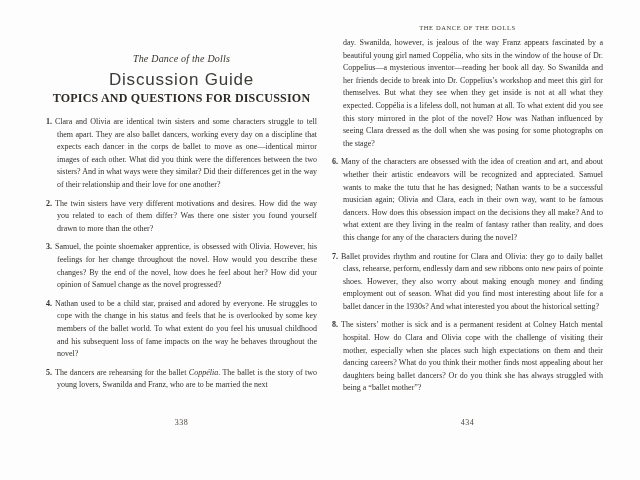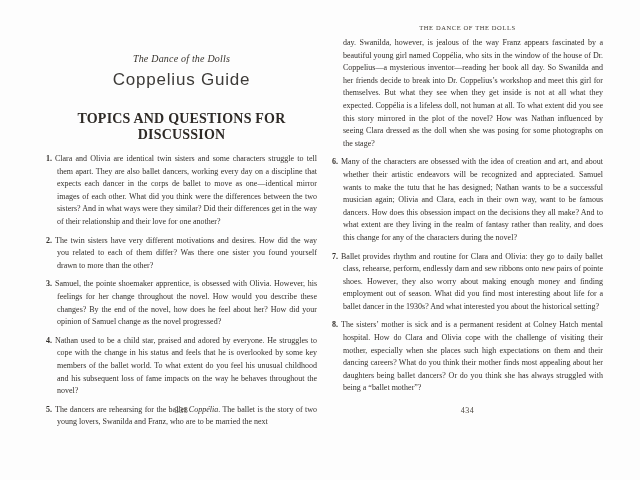--- a/index.html
+++ b/index.html
@@ -37,24 +37,23 @@
     margin-top: 5px;
     text-align: center;
     font-family: "Liberation Sans", sans-serif;
     font-weight: 400;
     font-size: 17px;
     line-height: 22px;
     letter-spacing: 0.8px;
     color: #3d3b38;
   }
   .section-heading {
-    margin-top: 20px;
     text-align: center;
     font-weight: bold;
-    font-size: 14px;
+    font-size: 12px;
     letter-spacing: 0.2px;
     color: #2e2a26;
   }
 
   
   .qlist { margin-top: 10px; }
   .para {
     font-size: 8px;
     line-height: 12.6px;
     text-align: justify;
@@ -80,38 +79,38 @@
   .running-header {
     margin-top: 24px;
     text-align: center;
     font-size: 6.5px;
     letter-spacing: 0.6px;
     color: #3c3830;
   }
   .right-body { margin-top: 6px; }
   .page-number {
     position: absolute;
-    bottom: 37px;
+    bottom: 25px;
     left: 0;
     width: 100%;
     text-align: center;
     font-size: 8px;
     letter-spacing: 0.5px;
     color: #4a453e;
   }
 </style>
 </head>
 <body>
 
 <div class="spread">
 
   <div class="page page-left">
     <div class="series-title">The Dance of the Dolls</div>
     <div class="guide-title">
-      <div>Coppelius Guide</div>
+      <div>Discussion Guide</div>
     </div>
     <div class="section-heading">TOPICS AND QUESTIONS FOR DISCUSSION</div>
 
     <div class="qlist">
       <div class="para item"><b class="num">1.</b><span>Clara and Olivia are identical twin sisters and some characters struggle to tell them apart. They are also ballet dancers, working every day on a discipline that expects each dancer in the corps de ballet to move as one—identical mirror images of each other. What did you think were the differences between the two sisters? And in what ways were they similar? Did their differences get in the way of their relationship and their love for one another?</span></div>
       <div class="para item"><b class="num">2.</b><span>The twin sisters have very different motivations and desires. How did the way you related to each of them differ? Was there one sister you found yourself drawn to more than the other?</span></div>
       <div class="para item"><b class="num">3.</b><span>Samuel, the pointe shoemaker apprentice, is obsessed with Olivia. However, his feelings for her change throughout the novel. How would you describe these changes? By the end of the novel, how does he feel about her? How did your opinion of Samuel change as the novel progressed?</span></div>
       <div class="para item"><b class="num">4.</b><span>Nathan used to be a child star, praised and adored by everyone. He struggles to cope with the change in his status and feels that he is overlooked by some key members of the ballet world. To what extent do you feel his unusual childhood and his subsequent loss of fame impacts on the way he behaves throughout the novel?</span></div>
       <div class="para item"><b class="num">5.</b><span><span>The dancers are rehearsing for the ballet </span><em>Coppélia</em><span>. The ballet is the story of two young lovers, Swanilda and Franz, who are to be married the next</span></span></div>
     </div>

